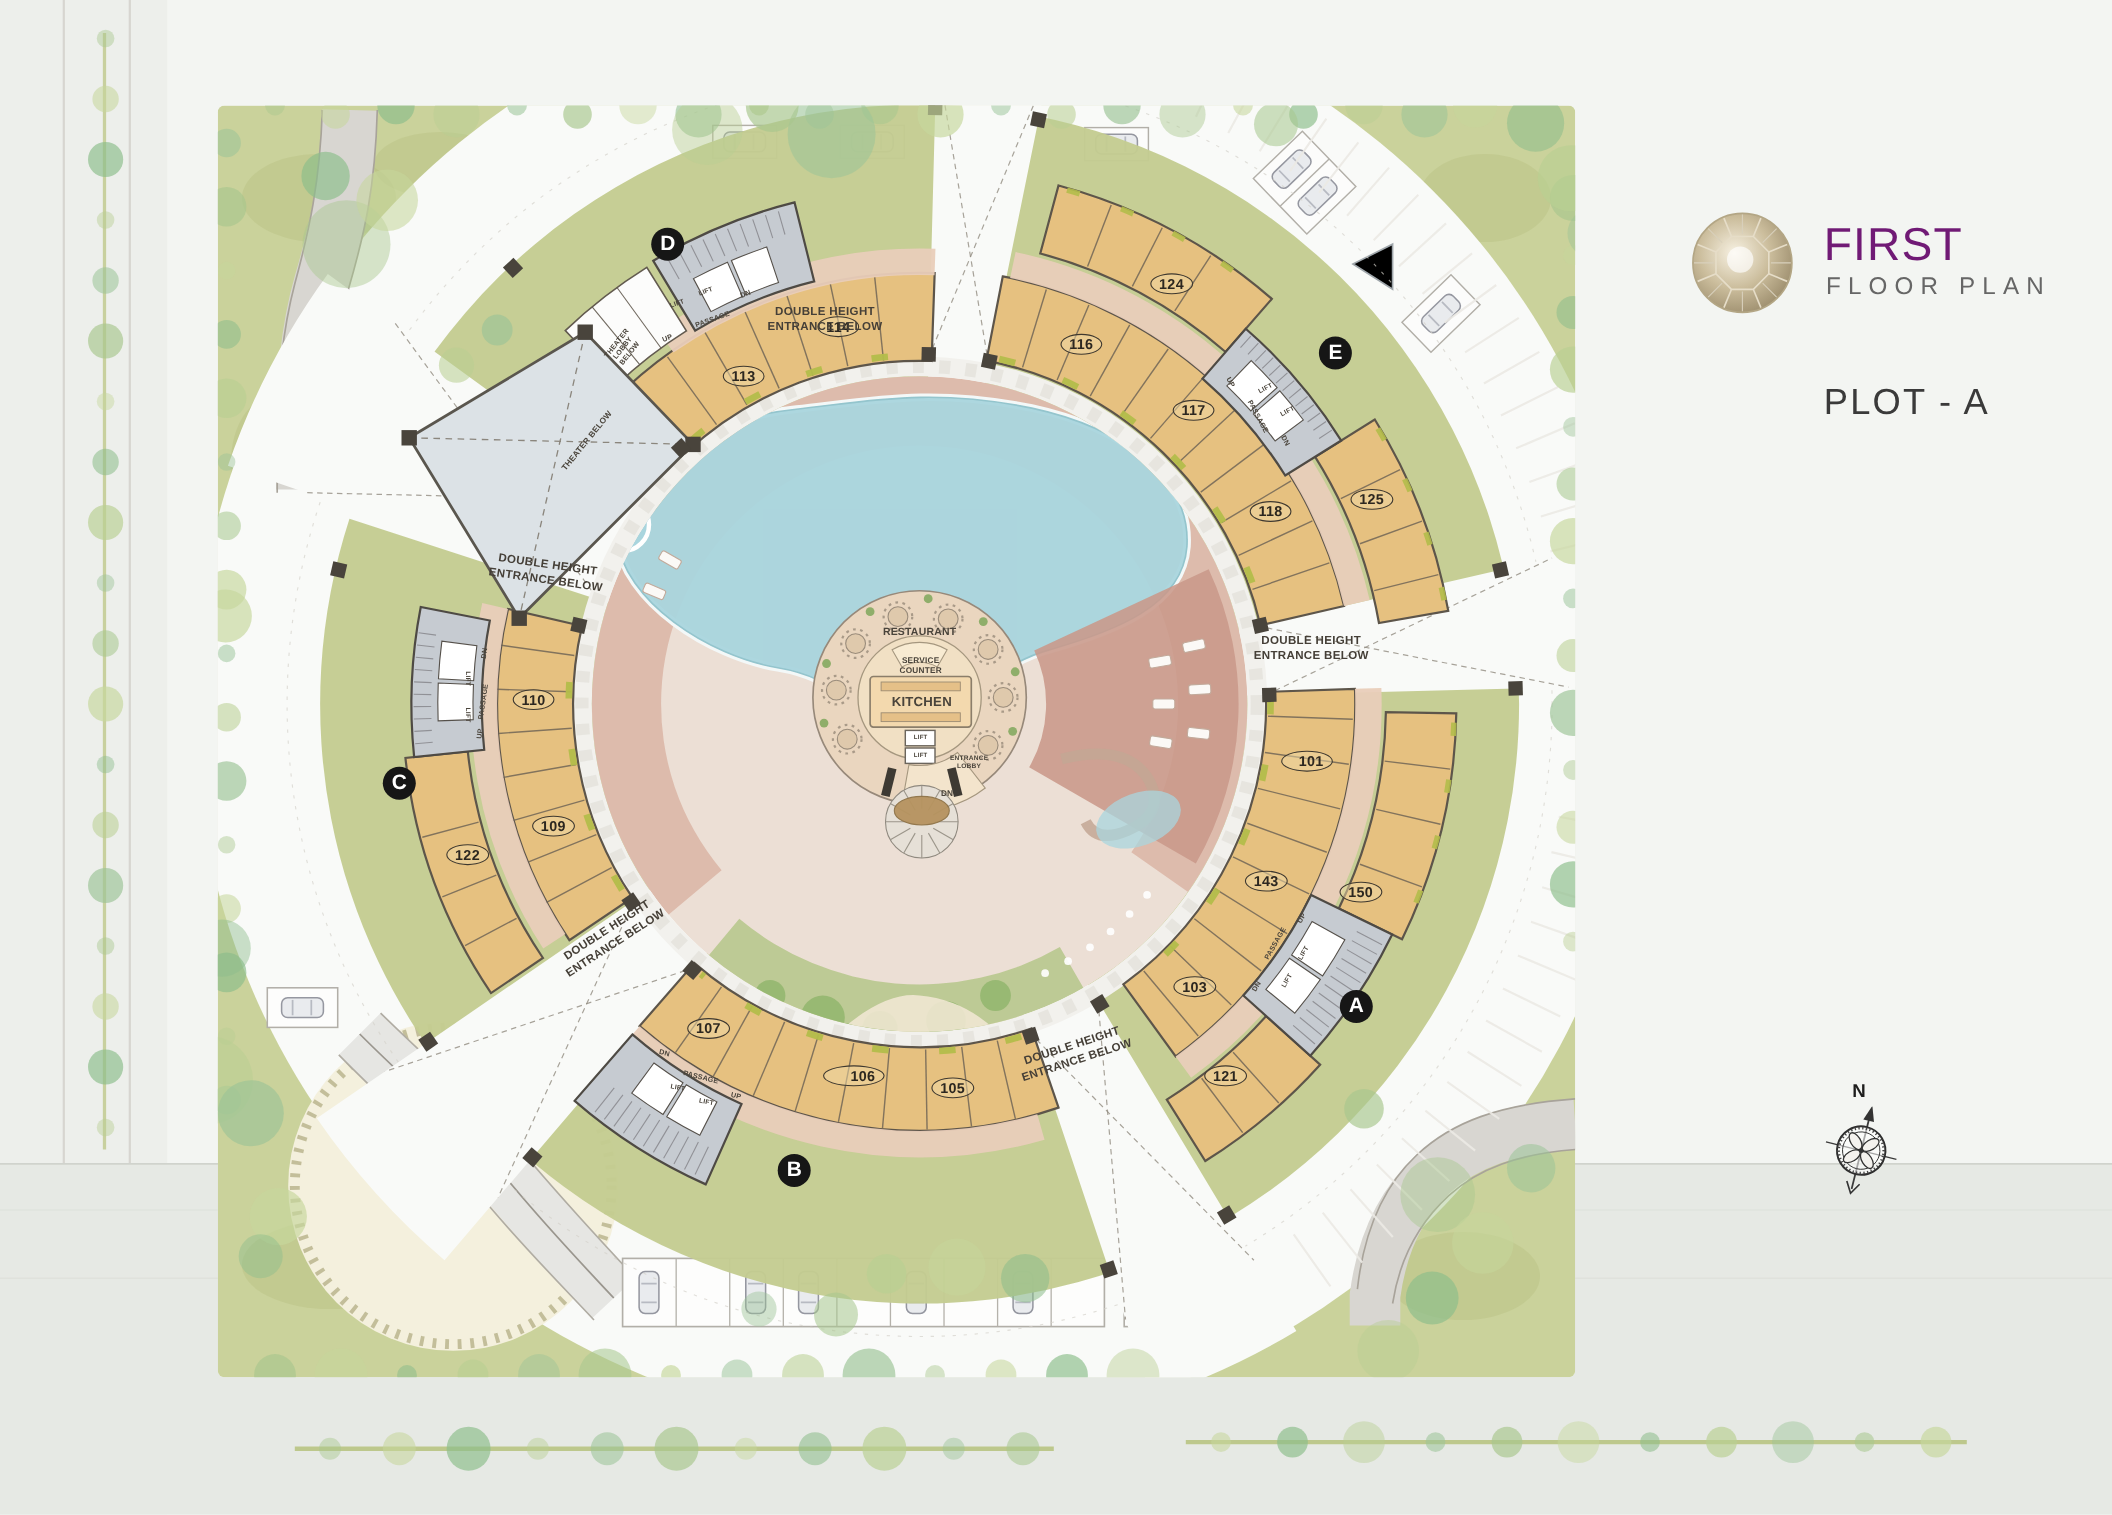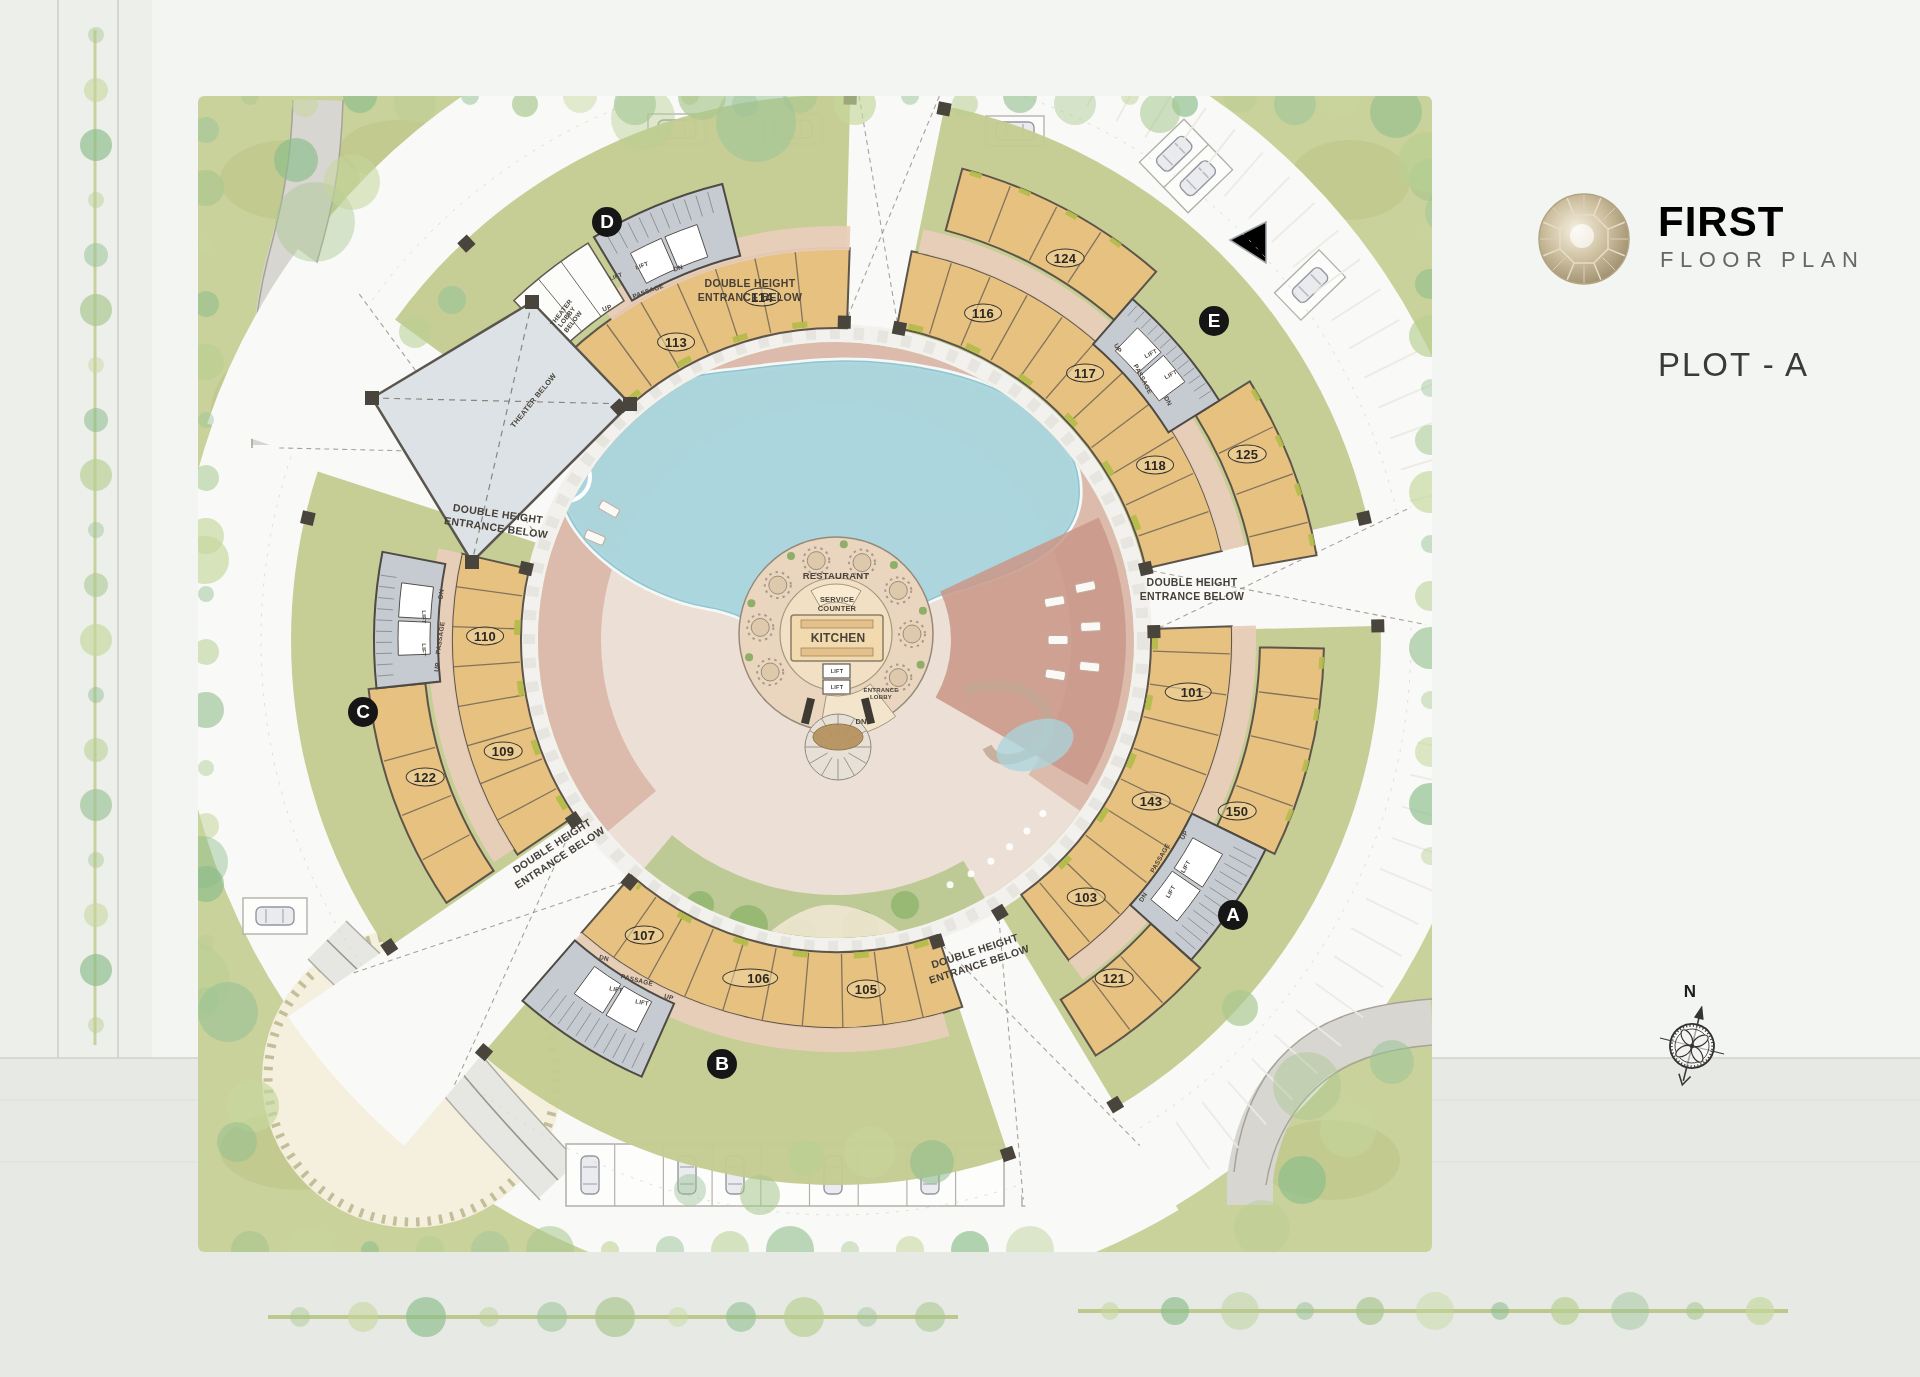--- a/index.html
+++ b/index.html
@@ -11,21 +11,21 @@
       border-radius:50%;padding:1px 7px;font-size:13px;font-weight:700;color:#2c2720;
       background:rgba(240,217,166,.5);letter-spacing:.3px;}
   .wing-badge{position:absolute;transform:translate(-50%,-50%);width:30px;height:30px;border-radius:50%;
       background:#161616;color:#fff;font-weight:700;font-size:19px;display:flex;align-items:center;
       justify-content:center;}
   .note{position:absolute;font-weight:700;font-size:10.5px;line-height:1.3;color:#453f37;text-align:center;
       white-space:pre-line;letter-spacing:.3px;}
   .anno{position:absolute;font-weight:700;color:#4a443b;text-align:center;white-space:pre-line;
       line-height:1.15;letter-spacing:.2px;}
   .brand-logo{position:absolute;left:1536px;top:191px;}
-  .brand-title{position:absolute;left:1658px;top:198px;font-size:42px;font-weight:700;color:#000000;
+  .brand-title{position:absolute;left:1658px;top:198px;font-size:42px;font-weight:400;color:#701a75;
       letter-spacing:1px;}
   .brand-sub{position:absolute;left:1660px;top:247px;font-size:22px;font-weight:400;color:#666;
       letter-spacing:6.5px;}
   .brand-plot{position:absolute;left:1658px;top:346px;font-size:33px;font-weight:400;color:#3a3a3a;
       letter-spacing:2px;}
   .compass-n{position:absolute;left:1690px;top:982px;transform:translate(-50%,0);font-size:17px;
       font-weight:700;color:#1d1d1d;}
   .compass-rose{position:absolute;left:1648px;top:1006px;}
 </style>
 </head>
@@ -620,21 +620,21 @@
       <div class="unit-badge" style="left: 762px; top: 297px;">114</div>
       <div class="unit-badge" style="left: 983px; top: 313px;">116</div>
       <div class="unit-badge" style="left: 1065px; top: 258px;">124</div>
       <div class="unit-badge" style="left: 1085px; top: 373px;">117</div>
       <div class="unit-badge" style="left: 1155px; top: 465px;">118</div>
       <div class="unit-badge" style="left: 1247px; top: 454px;">125</div>
       <div class="unit-badge" style="left: 485px; top: 636px;">110</div>
       <div class="unit-badge" style="left: 503px; top: 751px;">109</div>
       <div class="unit-badge" style="left: 425px; top: 777px;">122</div>
       <div class="unit-badge" style="left: 644px; top: 935px;">107</div>
-      <div class="unit-badge" style="left: 750px; top: 978px; padding-left: 24px;">106</div>
+      <div class="unit-badge" style="left: 776px; top: 978px; padding-left: 24px;">106</div>
       <div class="unit-badge" style="left: 866px; top: 989px;">105</div>
       <div class="unit-badge" style="left: 1188px; top: 692px; padding-left: 15px;">101</div>
       <div class="unit-badge" style="left: 1151px; top: 801px;">143</div>
       <div class="unit-badge" style="left: 1086px; top: 897px;">103</div>
       <div class="unit-badge" style="left: 1237px; top: 811px;">150</div>
       <div class="unit-badge" style="left: 1114px; top: 978px;">121</div>
       <div class="wing-badge" style="left: 607px; top: 222px;">D</div>
       <div class="wing-badge" style="left: 1214px; top: 321px;">E</div>
       <div class="wing-badge" style="left: 363px; top: 712px;">C</div>
       <div class="wing-badge" style="left: 722px; top: 1064px;">B</div>

